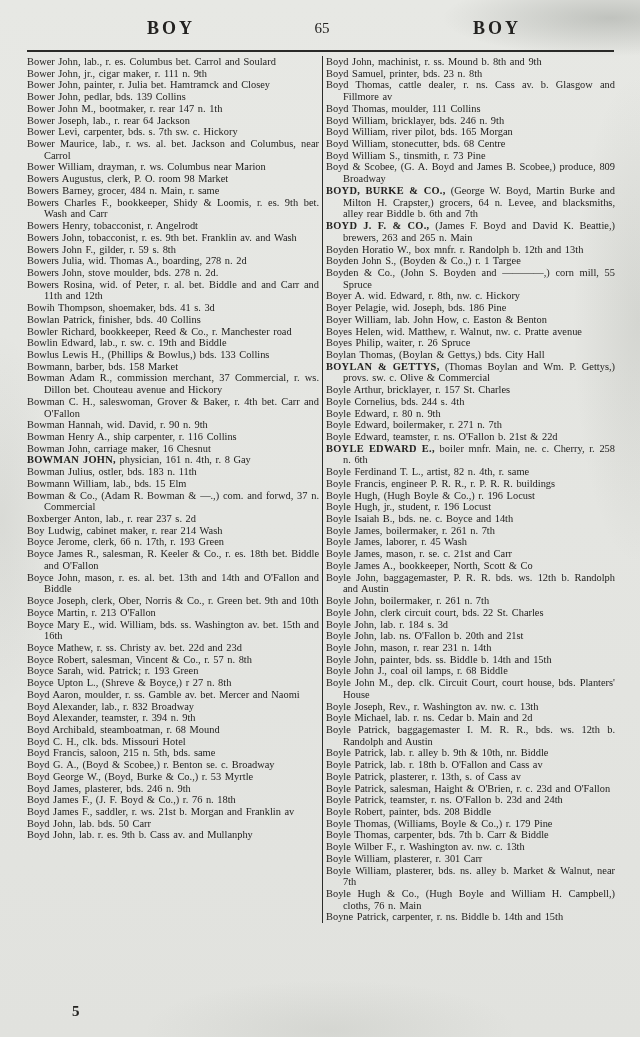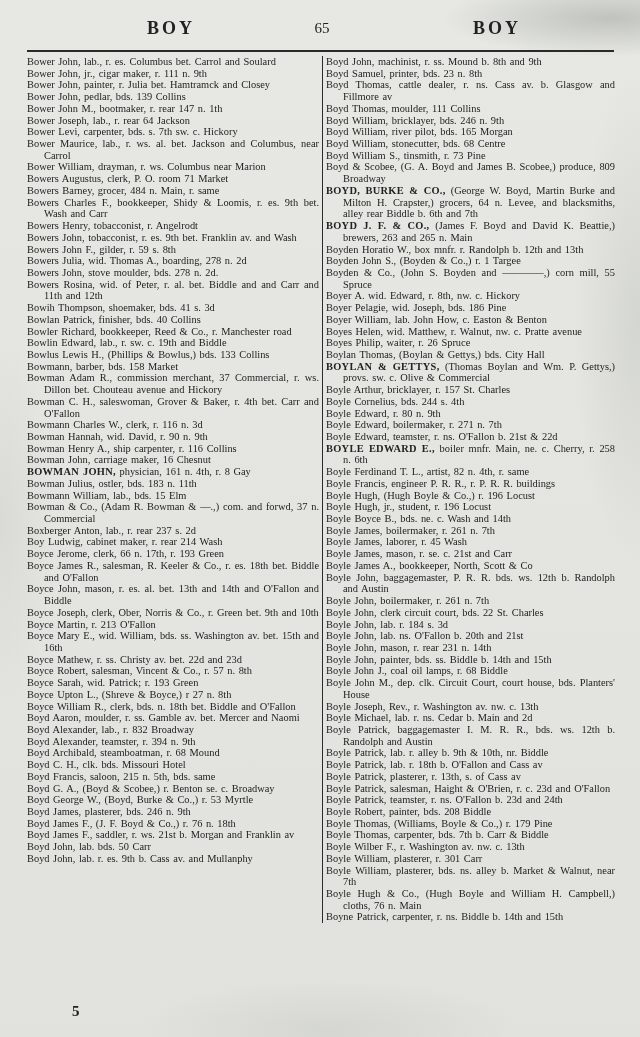--- a/index.html
+++ b/index.html
@@ -77,58 +77,56 @@
     <div class="col col-left">
         <div class="entry">Bower John, lab., r. es. Columbus bet. Carrol and Soulard</div>
         <div class="entry">Bower John, jr., cigar maker, r. 111 n. 9th</div>
         <div class="entry">Bower John, painter, r. Julia bet. Hamtramck and Closey</div>
         <div class="entry">Bower John, pedlar, bds. 139 Collins</div>
         <div class="entry">Bower John M., bootmaker, r. rear 147 n. 1th</div>
         <div class="entry">Bower Joseph, lab., r. rear 64 Jackson</div>
         <div class="entry">Bower Levi, carpenter, bds. s. 7th sw. c. Hickory</div>
         <div class="entry">Bower Maurice, lab., r. ws. al. bet. Jackson and Columbus, near Carrol</div>
         <div class="entry">Bower William, drayman, r. ws. Columbus near Marion</div>
-        <div class="entry">Bowers Augustus, clerk, P. O. room 71 Market</div>
+        <div class="entry">Bowers Augustus, clerk, P. O. room 98 Market</div>
         <div class="entry">Bowers Barney, grocer, 484 n. Main, r. same</div>
         <div class="entry">Bowers Charles F., bookkeeper, Shidy &amp; Loomis, r. es. 9th bet. Wash and Carr</div>
         <div class="entry">Bowers Henry, tobacconist, r. Angelrodt</div>
         <div class="entry">Bowers John, tobacconist, r. es. 9th bet. Franklin av. and Wash</div>
         <div class="entry">Bowers John F., gilder, r. 59 s. 8th</div>
         <div class="entry">Bowers Julia, wid. Thomas A., boarding, 278 n. 2d</div>
         <div class="entry">Bowers John, stove moulder, bds. 278 n. 2d.</div>
         <div class="entry">Bowers Rosina, wid. of Peter, r. al. bet. Biddle and and Carr and 11th and 12th</div>
         <div class="entry">Bowih Thompson, shoemaker, bds. 41 s. 3d</div>
         <div class="entry">Bowlan Patrick, finisher, bds. 40 Collins</div>
         <div class="entry">Bowler Richard, bookkeeper, Reed &amp; Co., r. Manchester road</div>
         <div class="entry">Bowlin Edward, lab., r. sw. c. 19th and Biddle</div>
         <div class="entry">Bowlus Lewis H., (Phillips &amp; Bowlus,) bds. 133 Collins</div>
         <div class="entry">Bowmann, barber, bds. 158 Market</div>
         <div class="entry">Bowman Adam R., commission merchant, 37 Commercial, r. ws. Dillon bet. Chouteau avenue and Hickory</div>
         <div class="entry">Bowman C. H., saleswoman, Grover &amp; Baker, r. 4th bet. Carr and O'Fallon</div>
-        <div class="entry">Bowmann Charles W., clerk, r. 116 n. 3d</div>
         <div class="entry">Bowman Hannah, wid. David, r. 90 n. 9th</div>
         <div class="entry">Bowman Henry A., ship carpenter, r. 116 Collins</div>
         <div class="entry">Bowman John, carriage maker, 16 Chesnut</div>
         <div class="entry"><span class="lead-bold">BOWMAN JOHN,</span> physician, 161 n. 4th, r. 8 Gay</div>
         <div class="entry">Bowman Julius, ostler, bds. 183 n. 11th</div>
         <div class="entry">Bowmann William, lab., bds. 15 Elm</div>
         <div class="entry">Bowman &amp; Co., (Adam R. Bowman &amp; —.,) com. and forwd, 37 n. Commercial</div>
         <div class="entry">Boxberger Anton, lab., r. rear 237 s. 2d</div>
         <div class="entry">Boy Ludwig, cabinet maker, r. rear 214 Wash</div>
         <div class="entry">Boyce Jerome, clerk, 66 n. 17th, r. 193 Green</div>
         <div class="entry">Boyce James R., salesman, R. Keeler &amp; Co., r. es. 18th bet. Biddle and O'Fallon</div>
         <div class="entry">Boyce John, mason, r. es. al. bet. 13th and 14th and O'Fallon and Biddle</div>
         <div class="entry">Boyce Joseph, clerk, Ober, Norris &amp; Co., r. Green bet. 9th and 10th</div>
         <div class="entry">Boyce Martin, r. 213 O'Fallon</div>
         <div class="entry">Boyce Mary E., wid. William, bds. ss. Washington av. bet. 15th and 16th</div>
         <div class="entry">Boyce Mathew, r. ss. Christy av. bet. 22d and 23d</div>
         <div class="entry">Boyce Robert, salesman, Vincent &amp; Co., r. 57 n. 8th</div>
         <div class="entry">Boyce Sarah, wid. Patrick; r. 193 Green</div>
         <div class="entry">Boyce Upton L., (Shreve &amp; Boyce,) r 27 n. 8th</div>
-        <div class="entry">Boyce William R., clerk, bds. n. 18th bet. Biddle and O'Fallon</div>
         <div class="entry">Boyd Aaron, moulder, r. ss. Gamble av. bet. Mercer and Naomi</div>
         <div class="entry">Boyd Alexander, lab., r. 832 Broadway</div>
         <div class="entry">Boyd Alexander, teamster, r. 394 n. 9th</div>
         <div class="entry">Boyd Archibald, steamboatman, r. 68 Mound</div>
         <div class="entry">Boyd C. H., clk. bds. Missouri Hotel</div>
         <div class="entry">Boyd Francis, saloon, 215 n. 5th, bds. same</div>
         <div class="entry">Boyd G. A., (Boyd &amp; Scobee,) r. Benton se. c. Broadway</div>
         <div class="entry">Boyd George W., (Boyd, Burke &amp; Co.,) r. 53 Myrtle</div>
         <div class="entry">Boyd James, plasterer, bds. 246 n. 9th</div>
         <div class="entry">Boyd James F., (J. F. Boyd &amp; Co.,) r. 76 n. 18th</div>
@@ -162,21 +160,21 @@
         <div class="entry">Boyle Arthur, bricklayer, r. 157 St. Charles</div>
         <div class="entry">Boyle Cornelius, bds. 244 s. 4th</div>
         <div class="entry">Boyle Edward, r. 80 n. 9th</div>
         <div class="entry">Boyle Edward, boilermaker, r. 271 n. 7th</div>
         <div class="entry">Boyle Edward, teamster, r. ns. O'Fallon b. 21st &amp; 22d</div>
         <div class="entry"><span class="lead-bold">BOYLE EDWARD E.,</span> boiler mnfr. Main, ne. c. Cherry, r. 258 n. 6th</div>
         <div class="entry">Boyle Ferdinand T. L., artist, 82 n. 4th, r. same</div>
         <div class="entry">Boyle Francis, engineer P. R. R., r. P. R. R. buildings</div>
         <div class="entry">Boyle Hugh, (Hugh Boyle &amp; Co.,) r. 196 Locust</div>
         <div class="entry">Boyle Hugh, jr., student, r. 196 Locust</div>
-        <div class="entry">Boyle Boyce B., bds. ne. c. Wash and 14th</div>
+        <div class="entry">Boyle Isaiah B., bds. ne. c. Boyce and 14th</div>
         <div class="entry">Boyle James, boilermaker, r. 261 n. 7th</div>
         <div class="entry">Boyle James, laborer, r. 45 Wash</div>
         <div class="entry">Boyle James, mason, r. se. c. 21st and Carr</div>
         <div class="entry">Boyle James A., bookkeeper, North, Scott &amp; Co</div>
         <div class="entry">Boyle John, baggagemaster, P. R. R. bds. ws. 12th b. Randolph and Austin</div>
         <div class="entry">Boyle John, boilermaker, r. 261 n. 7th</div>
         <div class="entry">Boyle John, clerk circuit court, bds. 22 St. Charles</div>
         <div class="entry">Boyle John, lab. r. 184 s. 3d</div>
         <div class="entry">Boyle John, lab. ns. O'Fallon b. 20th and 21st</div>
         <div class="entry">Boyle John, mason, r. rear 231 n. 14th</div>

